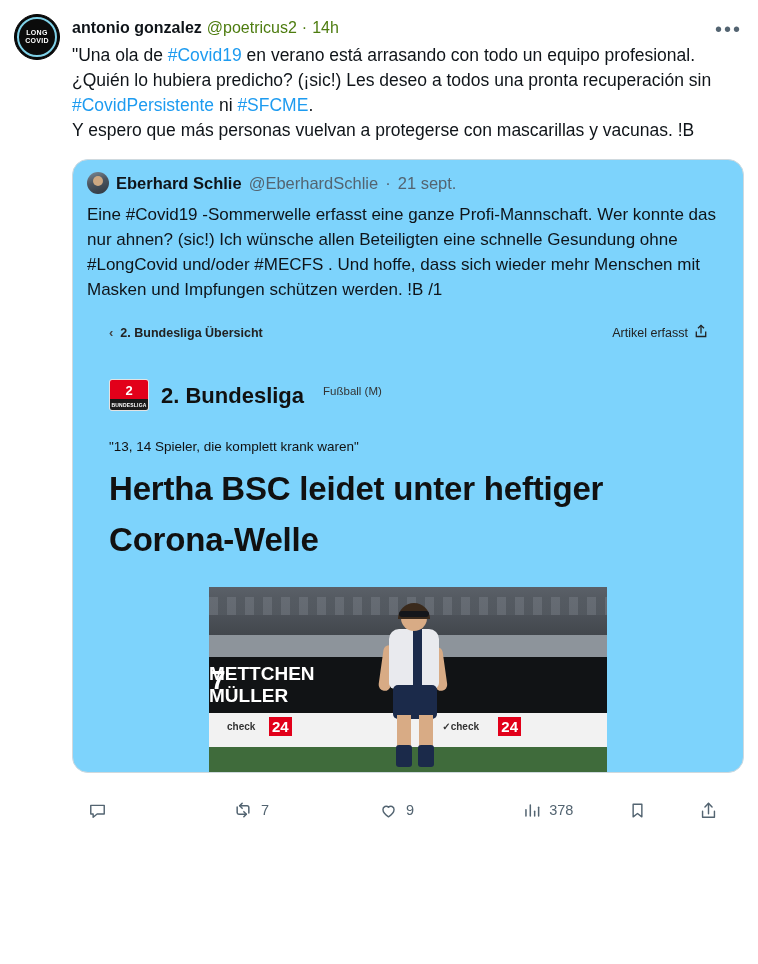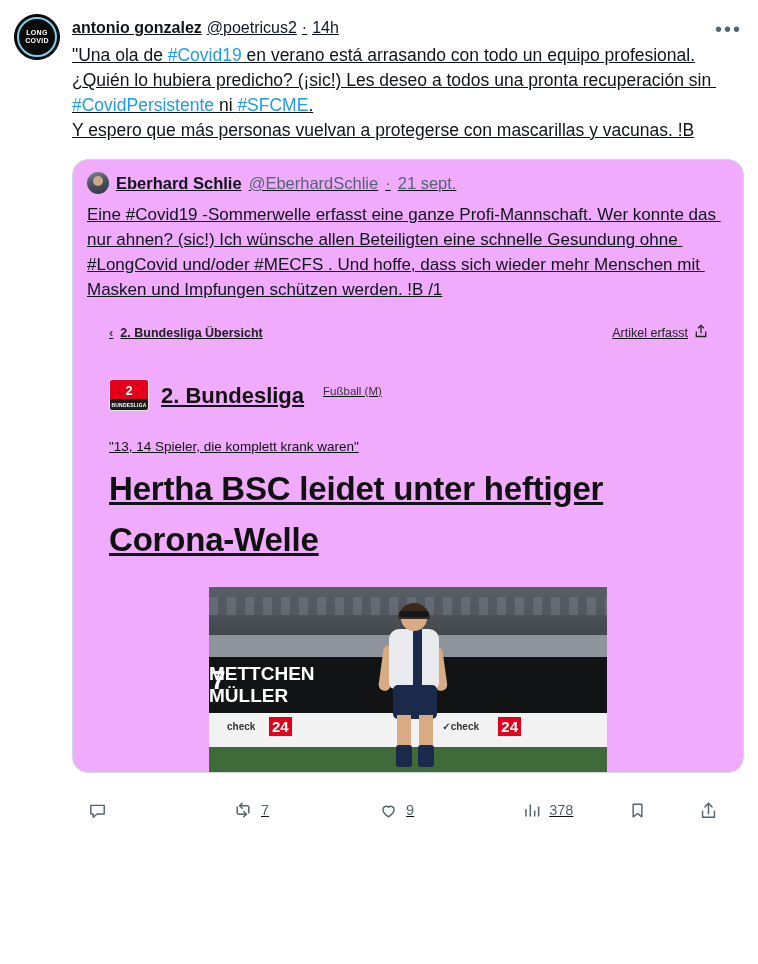--- a/index.html
+++ b/index.html
@@ -55,36 +55,35 @@
     font-size: 7px;
     font-weight: bold;
     line-height: 8px;
     text-align: center;
     letter-spacing: .3px;
     z-index: 2;
   }
   .body-col {
     flex: 1 1 auto;
     min-width: 0;
-    text-decoration: underline;
   }
   .name-row {
     display: flex;
     align-items: center;
     gap: 5px;
     font-size: 16px;
     line-height: 20px;
     margin-top: 4px;
   }
   .display-name {
     font-weight: bold;
     color: #0f1419;
   }
   .handle, .dot, .time {
-    color: #0f172a;
+    color: #4d7c0f;
     font-weight: normal;
   }
   .more-btn {
     position: absolute;
     right: 16px;
     top: 24px;
     color: #536471;
     font-size: 20px;
     line-height: 10px;
     letter-spacing: 2px;
@@ -100,21 +99,21 @@
   }
   .link { color: #1d9bf0; text-decoration: none; cursor: pointer; }
 
   
   .quote-card {
     margin-top: 16px;
     margin-left: 0px;
     border: 1px solid #cfd9de;
     border-radius: 16px;
     overflow: hidden;
-    background: #f0abfc;
+    background: #7dd3fc;
     width: 100%;
   }
   .quote-inner { padding: 12px 14px 0 14px; }
   .q-head {
     display: flex;
     align-items: center;
     gap: 7px;
     font-size: 16.5px;
     line-height: 22px;
   }

